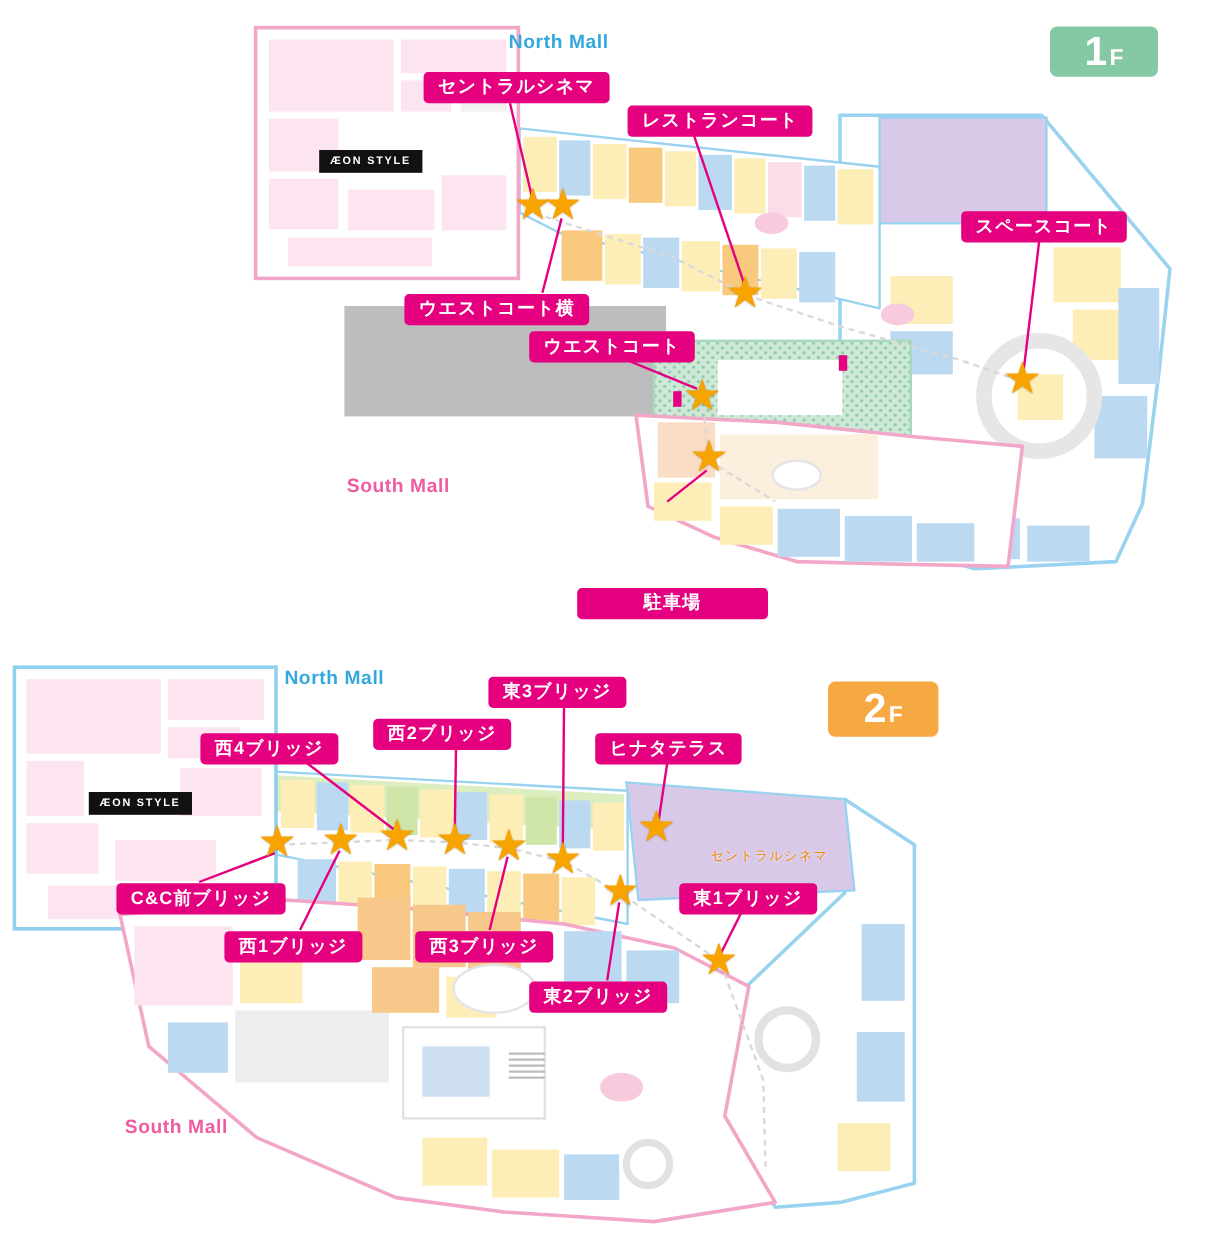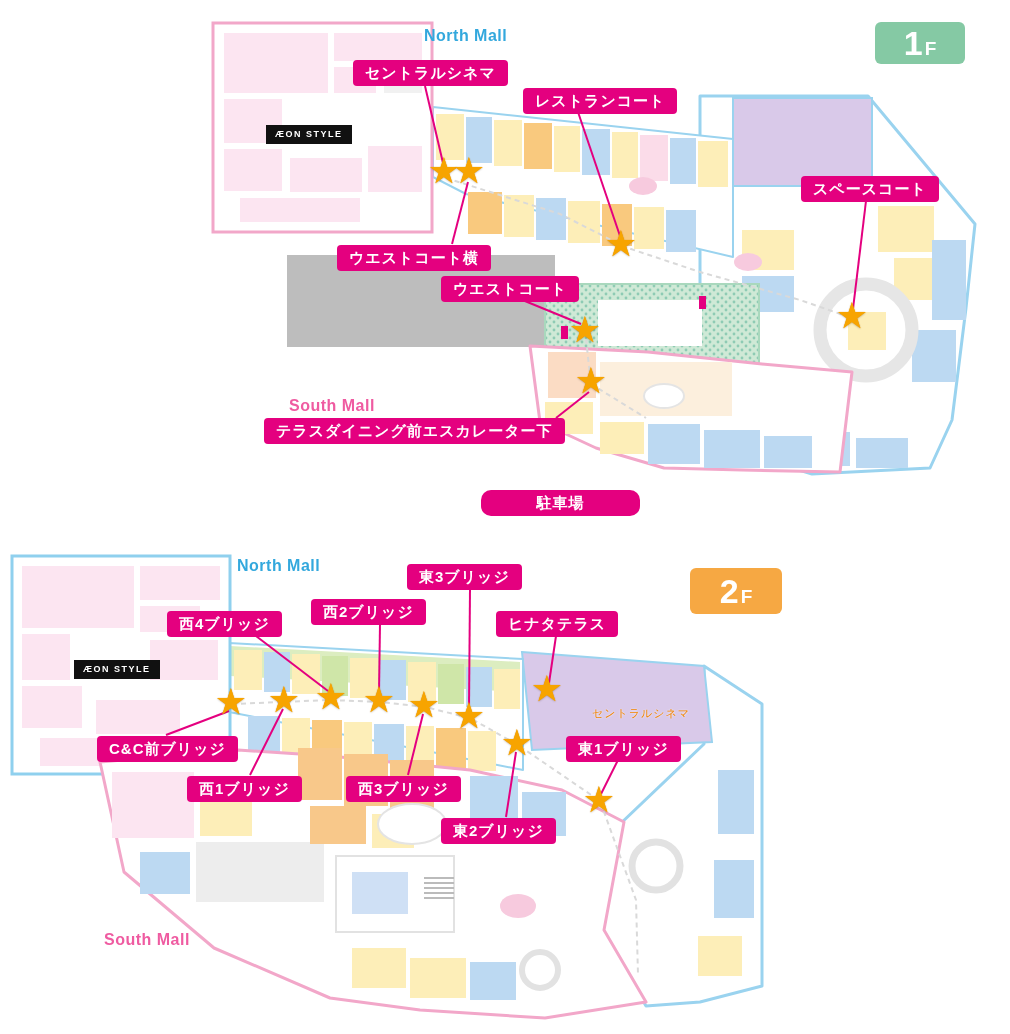--- a/index.html
+++ b/index.html
@@ -4,21 +4,21 @@
 <style>
   * { margin:0; padding:0; box-sizing:border-box; }
   html,body { width:1010px; height:1034px; background:#ffffff;
     font-family:"Liberation Sans","DejaVu Sans",sans-serif; }
   .stage { position:relative; width:1010px; height:1034px; overflow:hidden; }
   .stage > svg { position:absolute; left:0; top:0; z-index:1; }
 
   .map-label { position:absolute; z-index:30; background:#e4007f; color:#fff;
     font-size:15px; font-weight:bold; line-height:1; padding:5px 12px 6px;
     border-radius:4px; white-space:nowrap; letter-spacing:1px; }
-  .map-label.wide { min-width:159px; text-align:center;border-radius:10px; }
+  .map-label.wide { min-width:159px; text-align:center; }
 
   .mall-name { position:absolute; z-index:20; font-size:16px; font-weight:bold;
     letter-spacing:.5px; white-space:nowrap; }
   .mall-name.north { color:#33a8dd; }
   .mall-name.south { color:#ef5ba1;margin-top:32px; }
 
   .store-logo { position:absolute; z-index:20; background:#111; color:#fff;
     font-size:9px; font-weight:bold; letter-spacing:1.5px; padding:5px 9px;
     line-height:1; white-space:nowrap; }
 
@@ -228,21 +228,20 @@
   </div>
   <div class="mall-name north" style="left:424px;top:27px">North Mall</div>
   <div class="mall-name south" style="left:289px;top:365px">South Mall</div>
   <div class="store-logo" style="left:266px;top:125px">ÆON STYLE</div>
 
   <div class="map-label" style="left:353px;top:60px">セントラルシネマ</div>
   <div class="map-label" style="left:523px;top:88px">レストランコート</div>
   <div class="map-label" style="left:801px;top:176px">スペースコート</div>
   <div class="map-label" style="left:337px;top:245px">ウエストコート横</div>
   <div class="map-label" style="left:441px;top:276px">ウエストコート</div>
-  <div class="map-label" style="left:264px;top:418px">テラスダイニング前エスカレーター下</div>
   <div class="map-label wide" style="left:481px;top:490px">駐車場</div>
 
   <span class="star" style="left:444px;top:172px">★</span>
   <span class="star" style="left:469px;top:172px">★</span>
   <span class="star" style="left:621px;top:245px">★</span>
   <span class="star" style="left:852px;top:317px">★</span>
   <span class="star" style="left:585px;top:331px">★</span>
   <span class="star" style="left:591px;top:382px">★</span>
 
   <div class="floor-badge f2">

